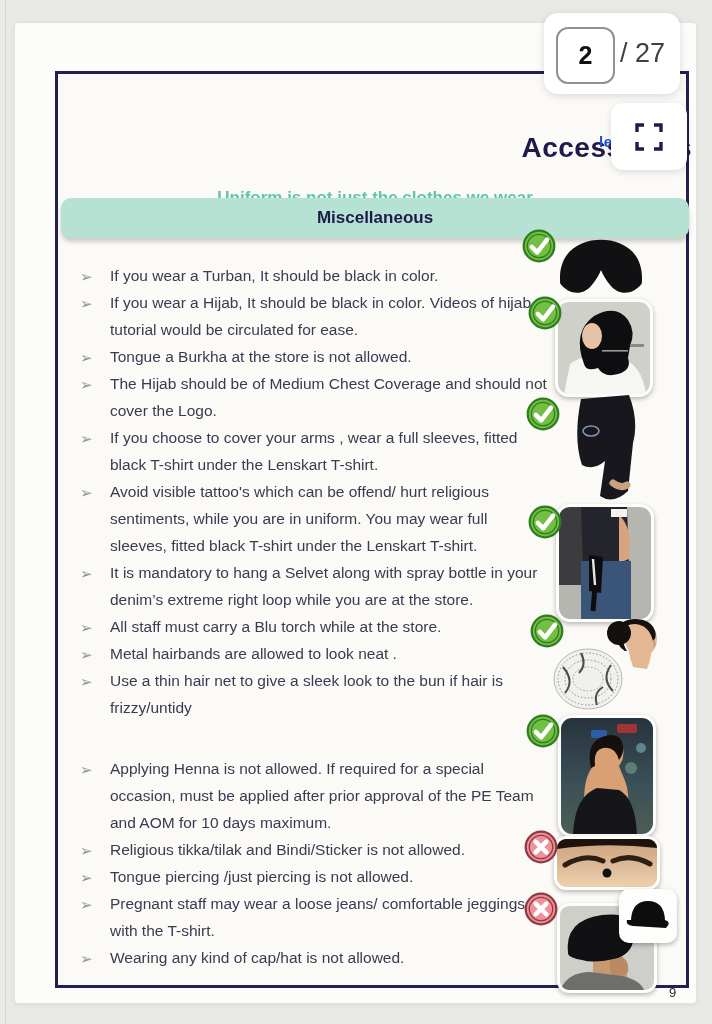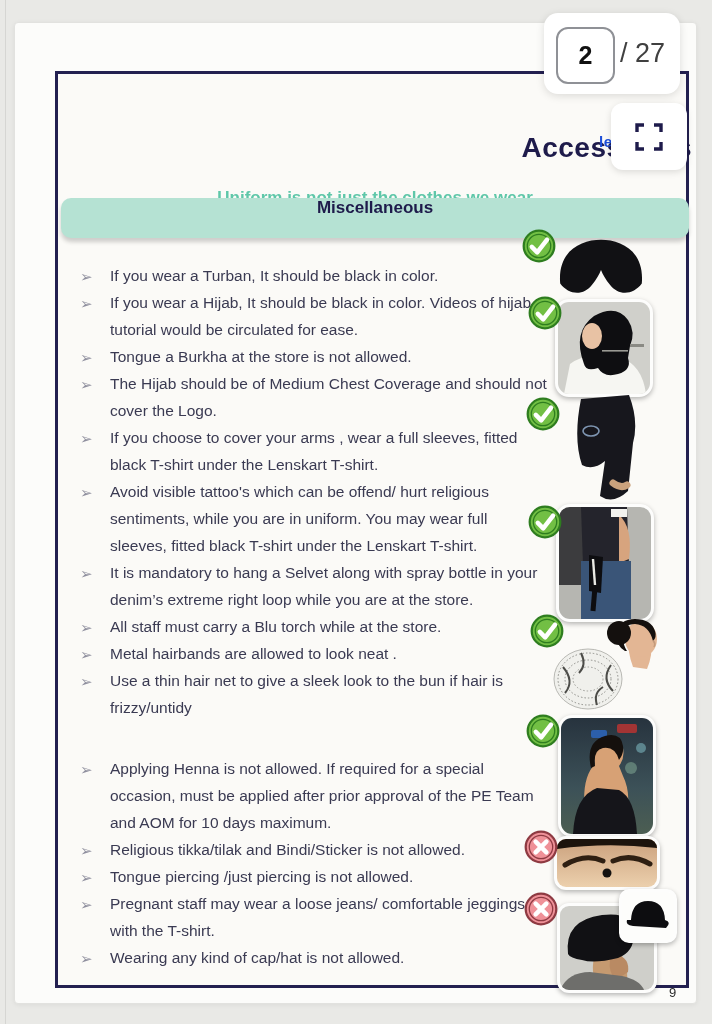--- a/index.html
+++ b/index.html
@@ -16,21 +16,21 @@
   .slide{position:absolute;left:40px;top:48px;width:634px;height:917px;
          border:3px solid #232050;background:#fbfaf7;box-sizing:border-box;}
 
   .title{position:absolute;left:0;top:58px;width:634px;text-align:right;
          font-size:28px;font-weight:bold;color:#1e1b4b;letter-spacing:.5px;}
   .subtitle{position:absolute;left:0;top:112px;width:634px;text-align:center;
             font-size:17px;font-weight:bold;color:#5fc7a9;line-height:23px;}
 
   .banner{position:absolute;left:3px;top:124px;width:628px;height:40px;
           background:#b5e2d3;border-radius:10px;box-shadow:0 4px 4px rgba(0,0,0,.18);
-          display:flex;justify-content:center;
+          display:flex;align-items:center;justify-content:center;
           font-size:17px;font-weight:bold;color:#1e1b4b;}
 
   
   .list{position:absolute;left:22px;top:188px;width:468px;list-style:none;margin:0;padding:0;
         font-size:15.5px;line-height:27px;color:#3a3a52;}
   .list li{display:flex;}
   .arrow{flex:0 0 30px;color:#8f8f9e;font-size:15px;transform:translateY(.5px);}
   .btext{flex:1;}
   .gap{margin-top:34px;}
 

